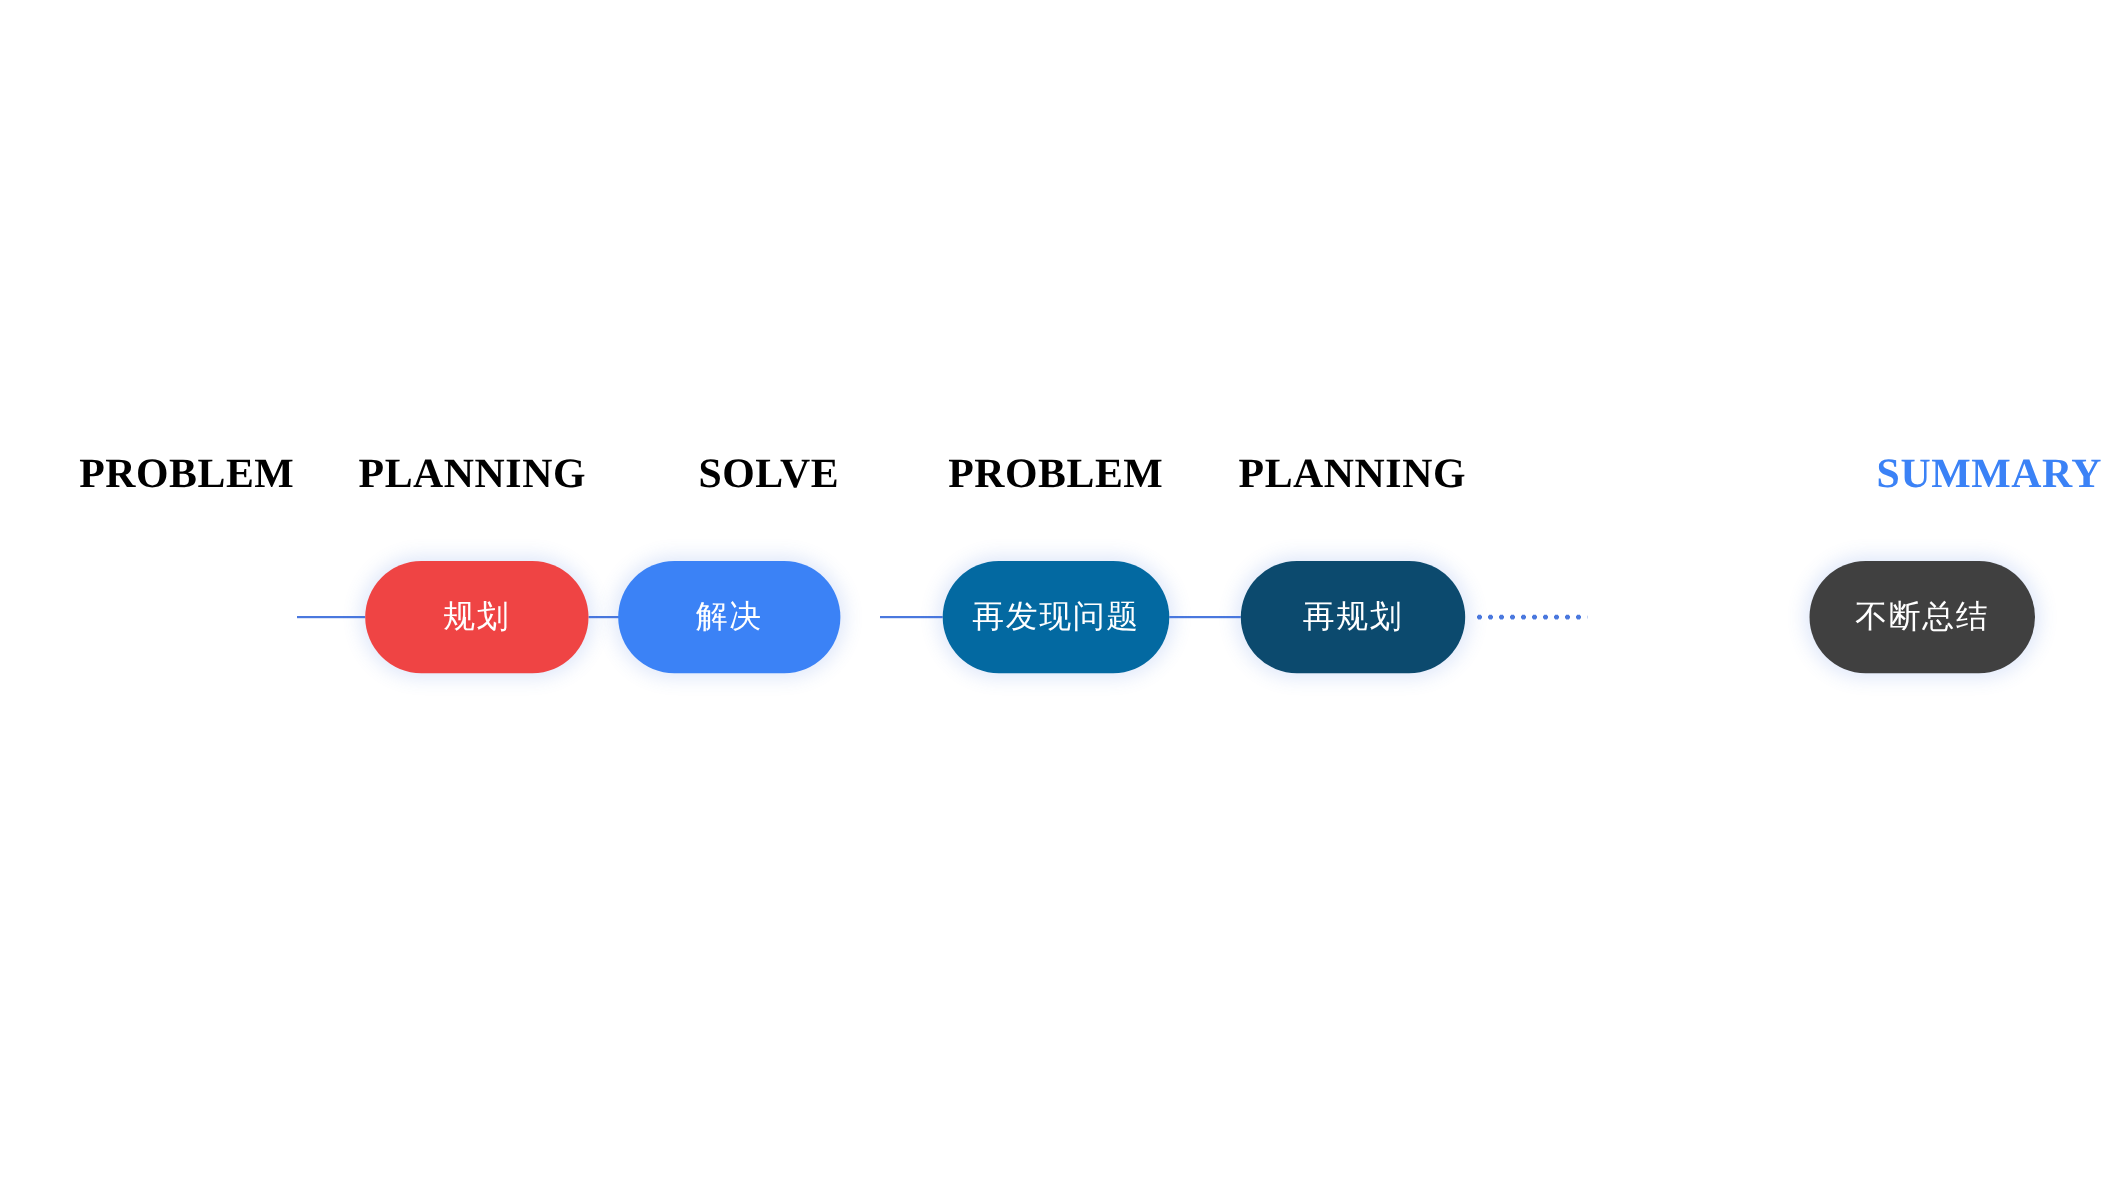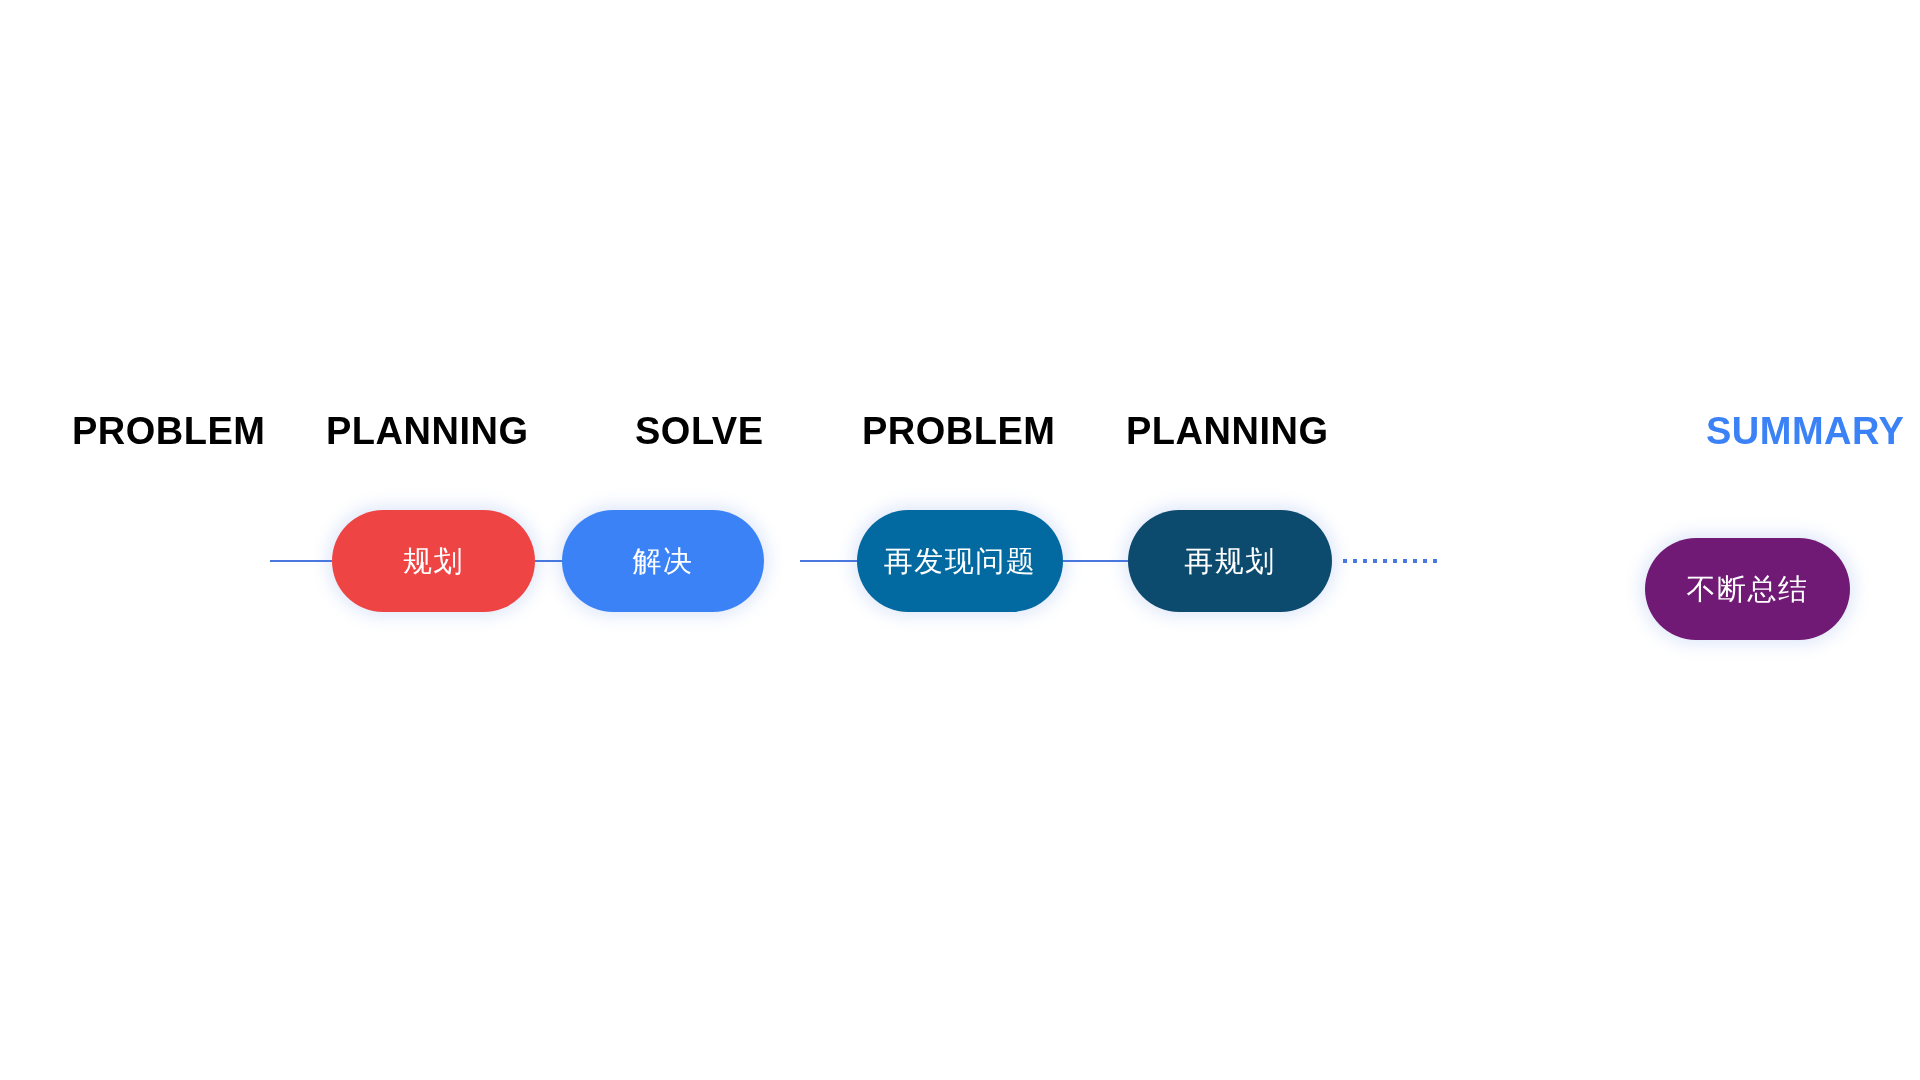--- a/index.html
+++ b/index.html
@@ -22,21 +22,21 @@
     left: 0;
     top: 0;
     width: 1920px;
     height: 1080px;
   }
 
   
   .stage-header {
     position: absolute;
     color: #000000;
-    font-family: Liberation Sans, sans-serif;
+    font-family: Liberation Serif, serif;
     font-weight: bold;
     font-size: 38px;
     letter-spacing: 0.5px;
     line-height: 1;
     white-space: nowrap;
     top: 412px;
   }
 
   
   .connector-line {
@@ -118,17 +118,17 @@
   </div>
 
   <div class="node-pill" style="left: 857px; width: 206px; background: #0369a1;">
     <span class="node-label" style="color: rgb(255, 255, 255);">再发现问题</span>
   </div>
 
   <div class="node-pill" style="left: 1128px; width: 204px; background: #0c4a6e;">
     <span class="node-label" style="color: rgb(255, 255, 255);">再规划</span>
   </div>
 
-  <div class="node-pill" style="left: 1645px; width: 205px; background: #701a75; margin-top: 28px;">
+  <div class="node-pill" style="left: 1645px; width: 205px; background: #404040;">
     <span class="node-label" style="color: rgb(255, 255, 255);">不断总结</span>
   </div>
 
 </div>
 
 </body></html>

